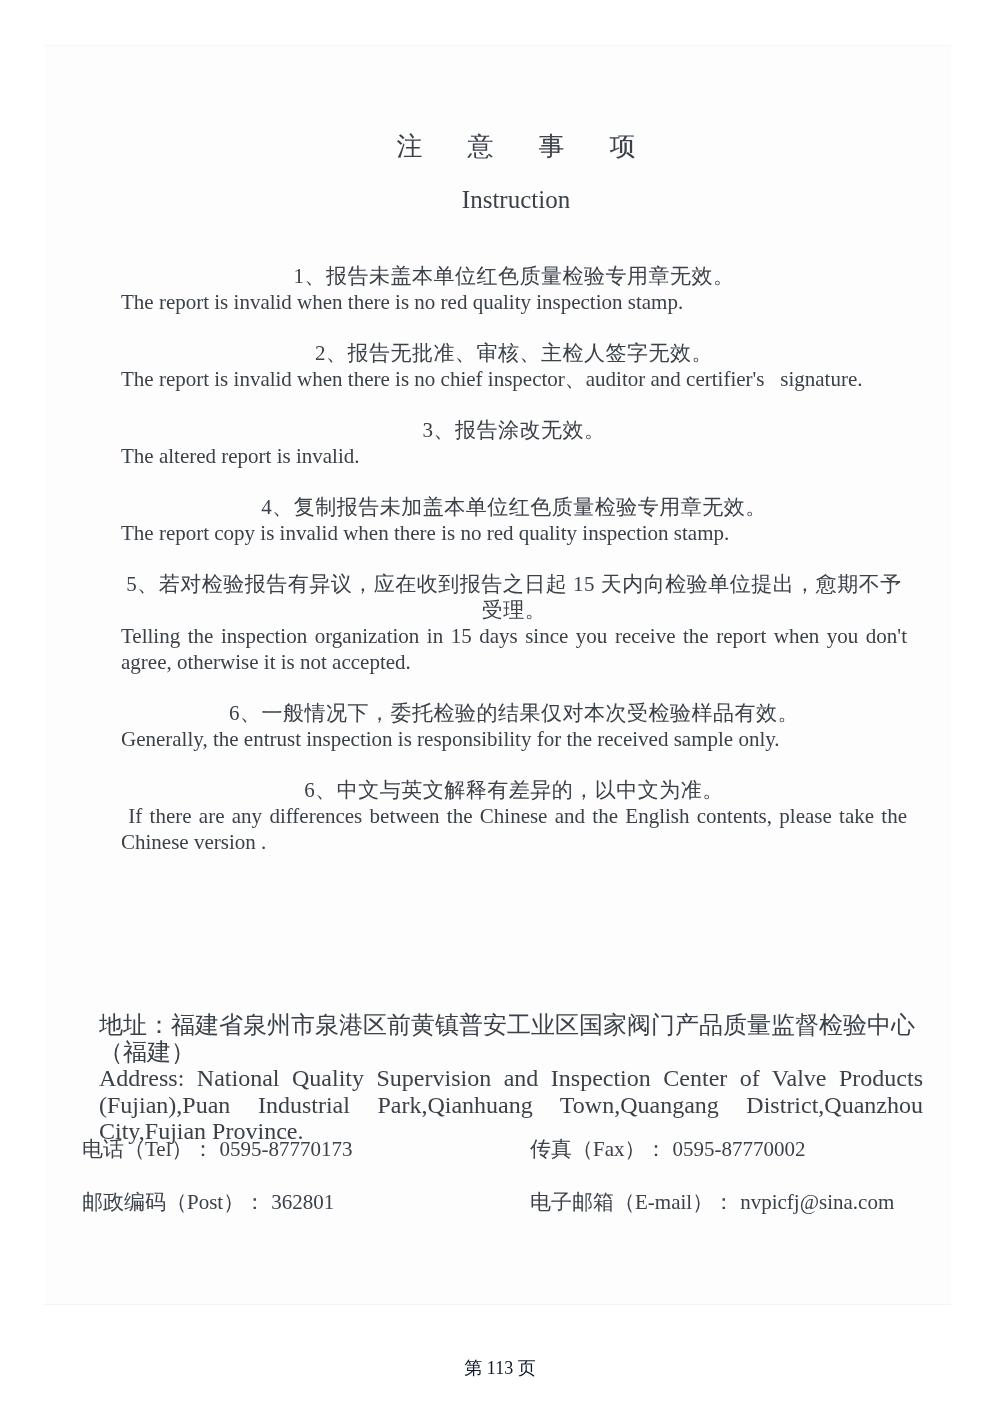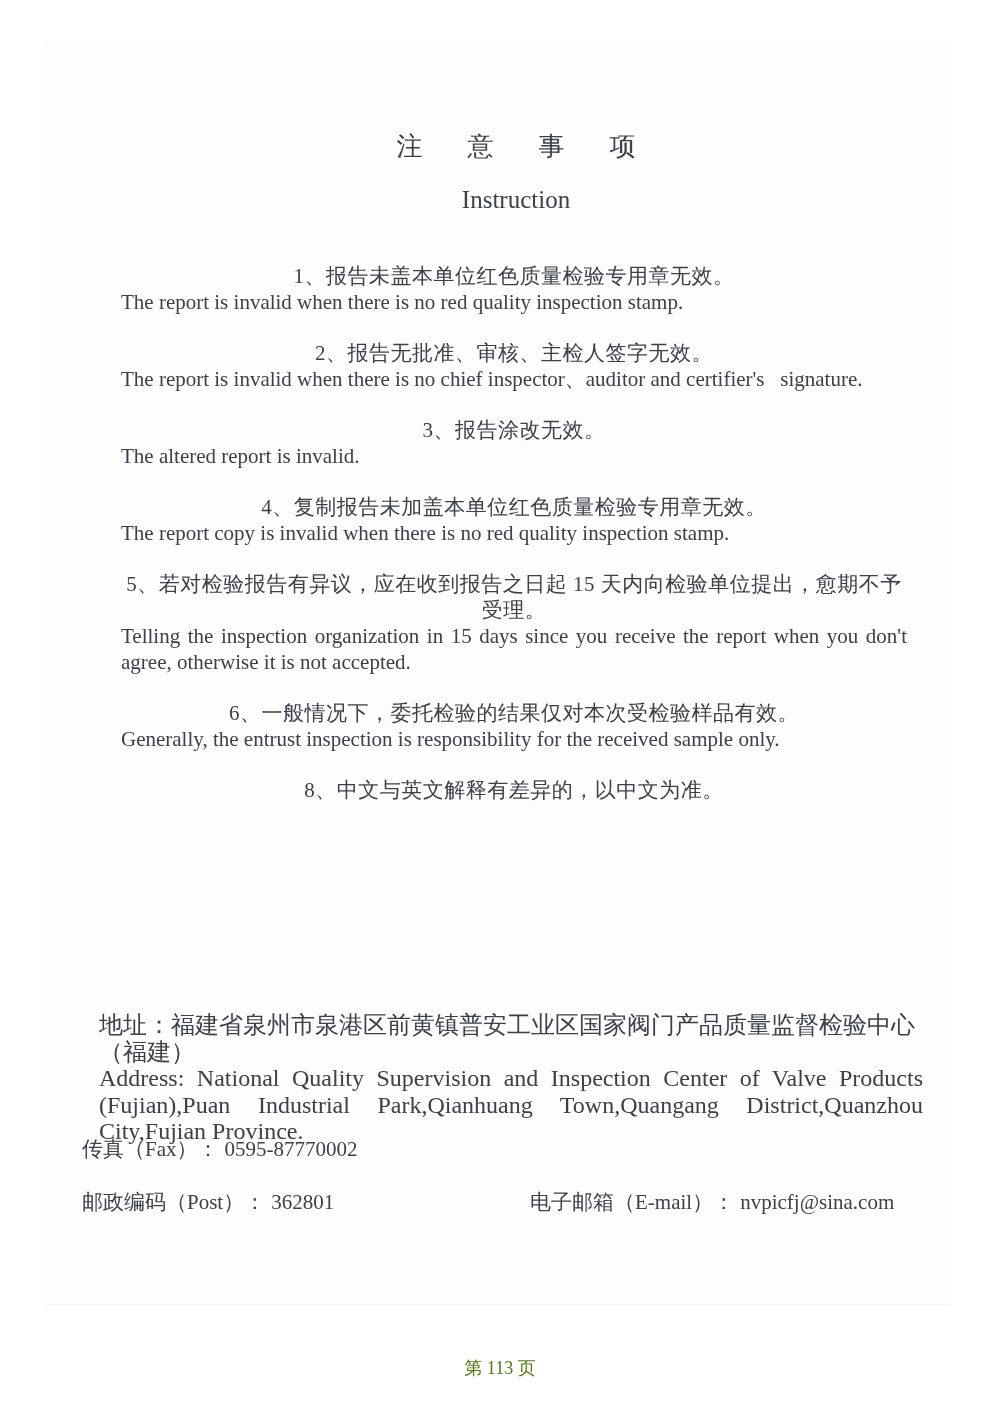--- a/index.html
+++ b/index.html
@@ -84,21 +84,21 @@
   .contact-cell.left { width: 448px; }
   .contact-value { margin-left: 6px; }
   .page-footer {
     position: absolute;
     top: 1356px;
     left: 0;
     width: 1000px;
     text-align: center;
     font-size: 18px;
     line-height: 24px;
-    color: #4d7c0f;
+    color: #0f172a;
     font-family: "Liberation Serif", "DejaVu Serif", serif;
   }
 </style>
 </head>
 <body>
 
 <div class="scan-area"></div>
 
 <div class="title-block">
   <div class="title-cn">注意事项</div>
@@ -124,31 +124,35 @@
   </div>
   <div class="item">
     <p class="cn">5、若对检验报告有异议，应在收到报告之日起 15 天内向检验单位提出，愈期不予受理。</p>
     <p class="en justify">Telling the inspection organization in 15 days since you receive the report when you don't agree, otherwise it is not accepted.</p>
   </div>
   <div class="item">
     <p class="cn">6、一般情况下，委托检验的结果仅对本次受检验样品有效。</p>
     <p class="en">Generally, the entrust inspection is responsibility for the received sample only.</p>
   </div>
   <div class="item">
-    <p class="cn">8、中文与英文解释有差异的，以中文为准。</p>
+    <p class="cn">6、中文与英文解释有差异的，以中文为准。</p>
+    <p class="en justify">&nbsp;If there are any differences between the Chinese and the English contents, please take the Chinese version .</p>
   </div>
 </div>
 
 <div class="address-block">
   <p class="cn">地址：福建省泉州市泉港区前黄镇普安工业区国家阀门产品质量监督检验中心（福建）</p>
   <p class="en justify">Address: National Quality Supervision and Inspection Center of Valve Products (Fujian),Puan Industrial Park,Qianhuang Town,Quangang District,Quanzhou City,Fujian Province.</p>
 </div>
 
 <div class="contact">
   <div class="contact-row">
+    <div class="contact-cell left">
+      <span>电话（Tel）：</span><span class="contact-value">0595-87770173</span>
+    </div>
     <div class="contact-cell">
       <span>传真（Fax）：</span><span class="contact-value">0595-87770002</span>
     </div>
   </div>
   <div class="contact-row">
     <div class="contact-cell left">
       <span>邮政编码（Post）：</span><span class="contact-value">362801</span>
     </div>
     <div class="contact-cell">
       <span>电子邮箱（E-mail）：</span><span class="contact-value">nvpicfj@sina.com</span>

